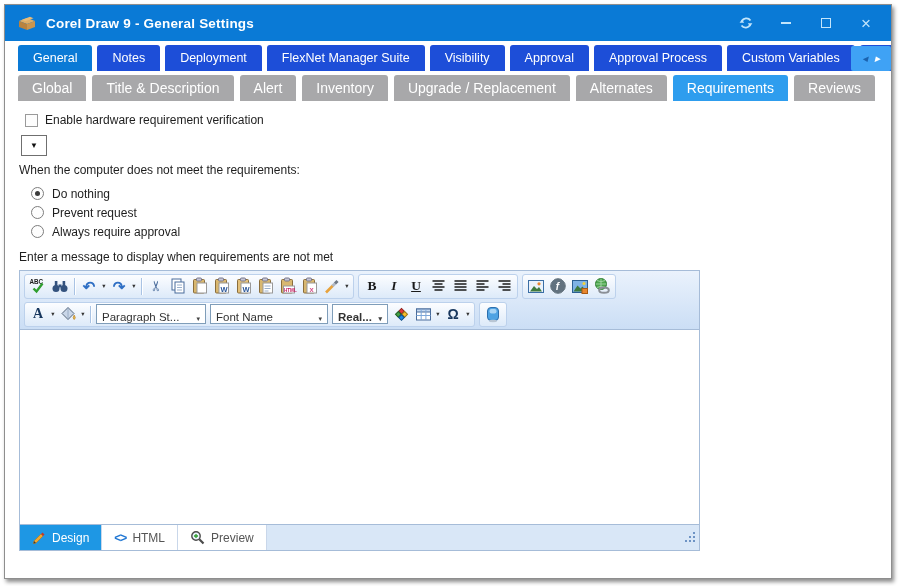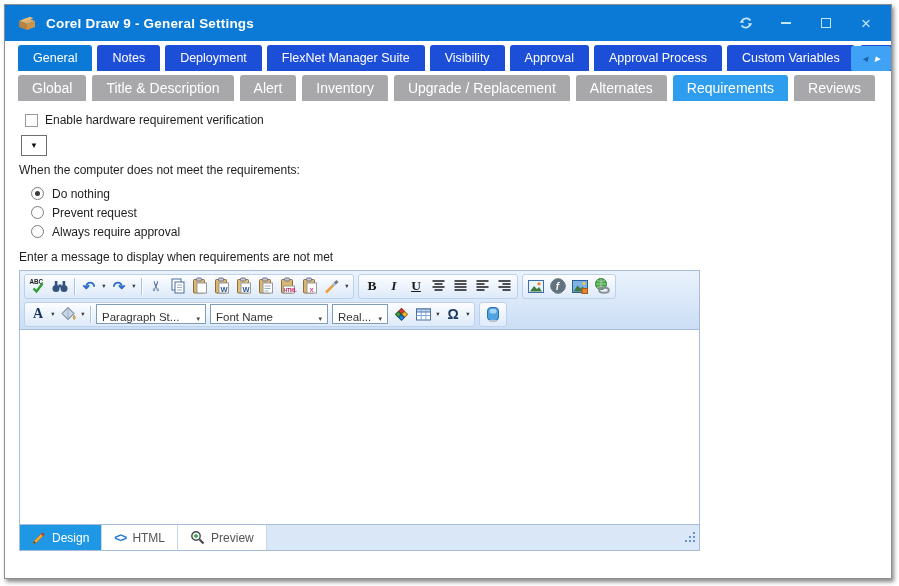--- a/index.html
+++ b/index.html
@@ -75,21 +75,21 @@
   .glyph-cut { color:#4a6c9b; font-size:14px; display:inline-block; transform:rotate(-90deg); }
   .glyph-serif { font-family:"Liberation Serif", serif; font-size:13.5px; font-weight:bold; color:#1a1a1a; }
   .glyph-italic { font-style:italic; }
   .glyph-under { text-decoration:underline; }
   .glyph-A { font-family:"Liberation Serif", serif; font-weight:bold; font-size:14px; color:#17365d; }
   .glyph-omega { font-weight:bold; font-size:14px; color:#17365d; }
   .tb-select { height:20px; background:#fff; border:1px solid #7f9db9; display:flex; align-items:flex-end;
                font-size:11.5px; color:#333; padding:0 5px; margin:0 2px; cursor:pointer; white-space:nowrap; }
   .tb-select .lbl { flex:1; overflow:hidden; }
   .sel-caret { font-size:7px; color:#444; margin-left:5px; }
-  .w-para { width:110px; } .w-font { width:118px; } .w-size { width:56px; }
+  .w-para { width:110px; } .w-font { width:118px; } .w-size { width:56px;font-weight:bold; }
 
   .ed-content { flex:1; background:#fff; cursor:text; }
 
   .ed-bottom { height:26px; background:#d9e7f7; border-top:1px solid #a6bcd8; display:flex;
                align-items:stretch; position:relative; }
   .mode-tab { display:flex; align-items:center; gap:6px; padding:0 12px; font-size:12px; color:#555;
               background:#fff; border-right:1px solid #c9d7ea; cursor:pointer; }
   .mode-tab.sel { background:#1e97e4; color:#fff; }
   .mode-html-glyph { color:#1f76d3; font-weight:bold; font-size:12px; letter-spacing:-1px; }
   .grip { position:absolute; right:3px; top:7px; width:12px; height:12px; cursor:nwse-resize; }

